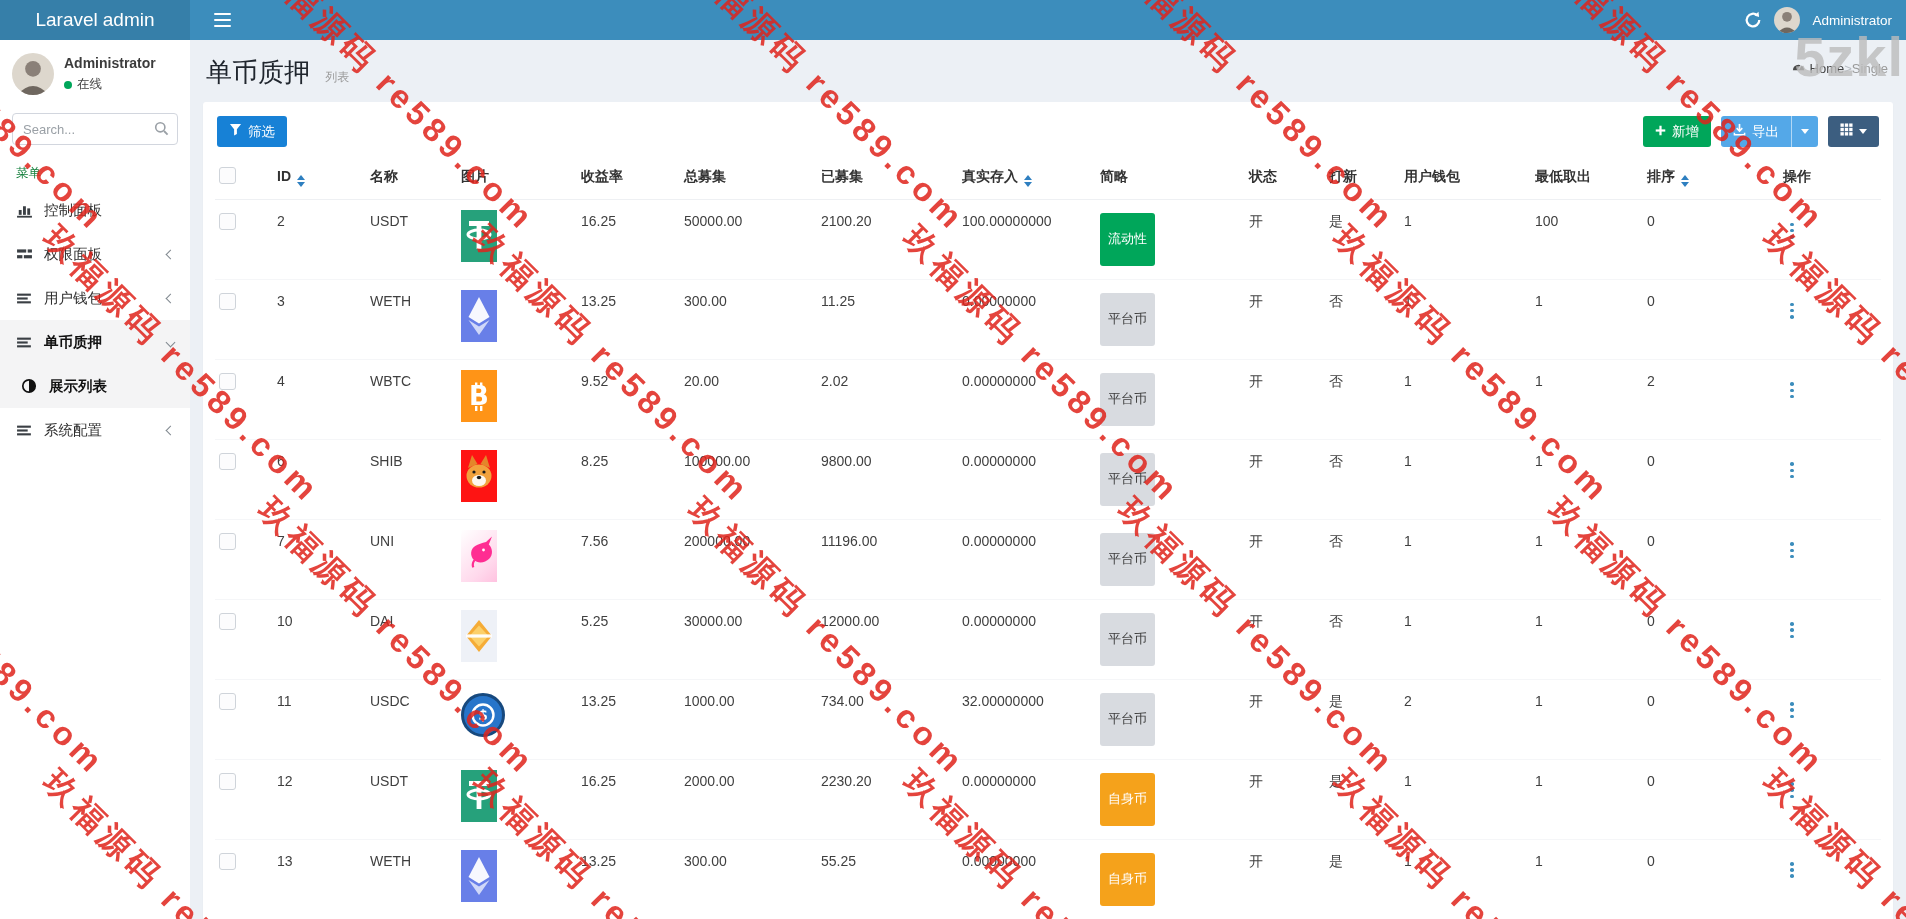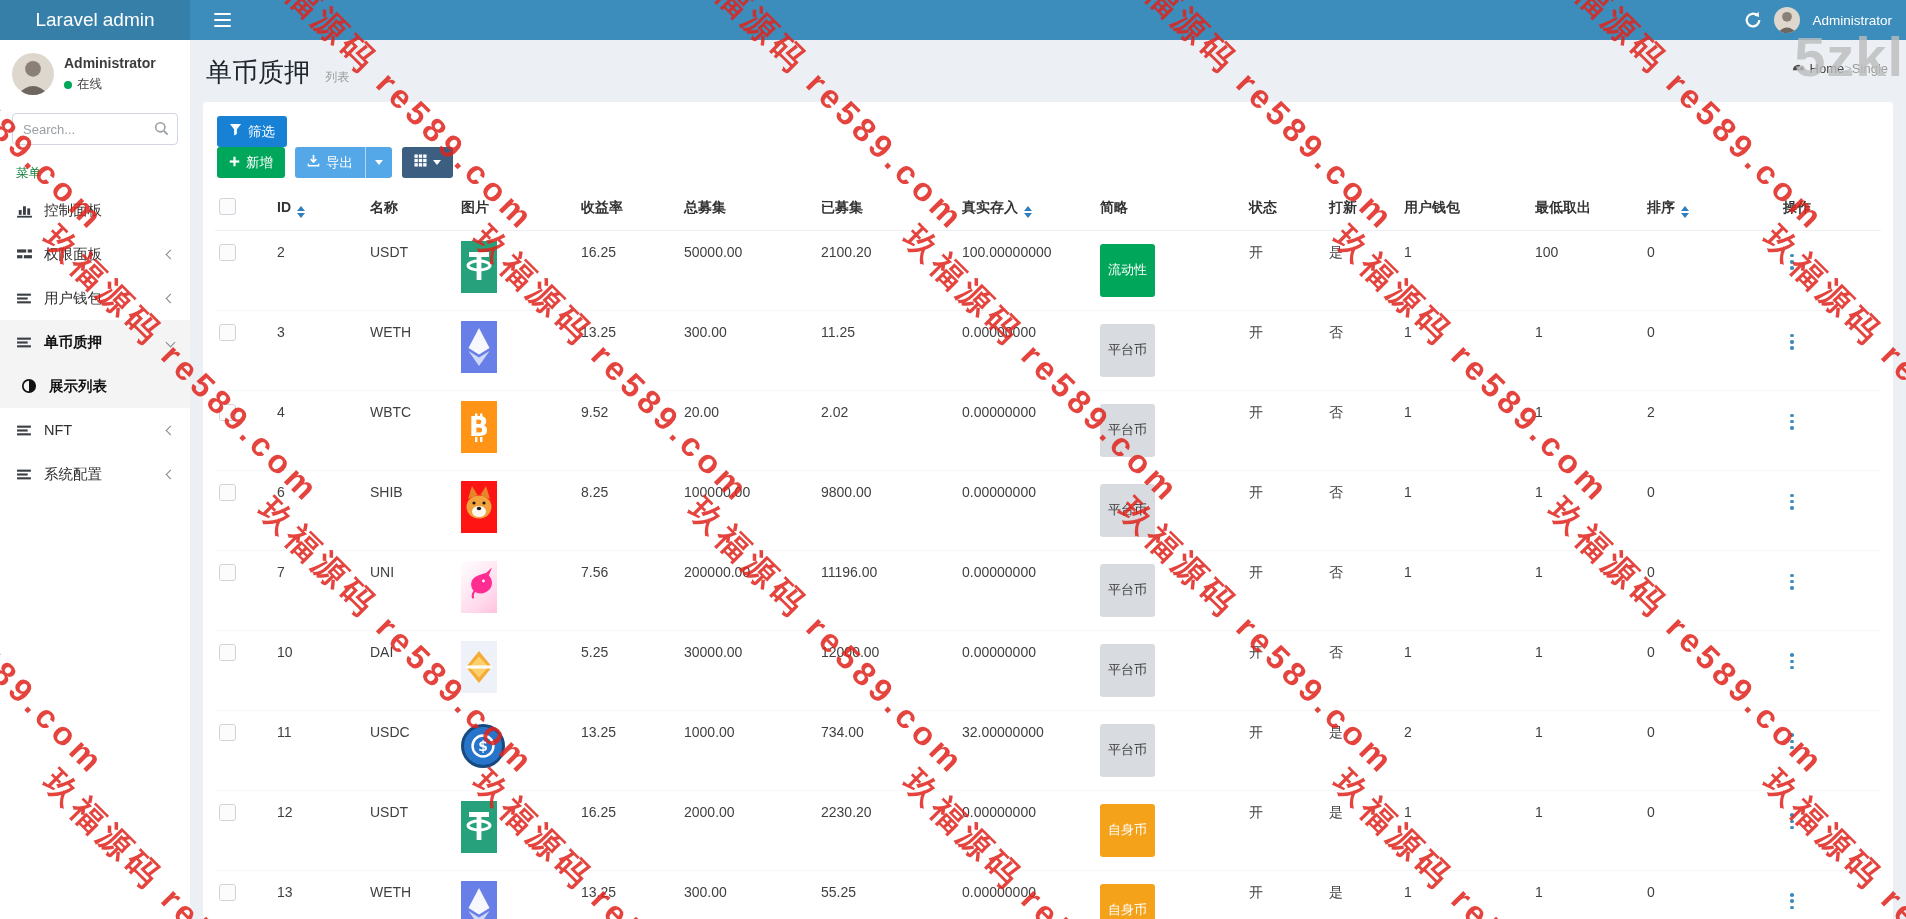--- a/index.html
+++ b/index.html
@@ -49,21 +49,21 @@
   .content-header { position:relative; padding:15px 16px 12px 16px; }
   .content-header h1 { display:inline; font-size:26px; font-weight:500; color:#20262e; }
   .content-header h1 small { font-size:12px; color:#9b9b9b; margin-left:8px; font-weight:400; }
   .breadcrumb { position:absolute; right:18px; top:20px; display:flex; align-items:center; font-size:13px; }
   .breadcrumb .home { color:#444; display:flex; align-items:center; gap:5px; cursor:pointer; }
   .breadcrumb .sep { color:#b7bcc2; }
   .breadcrumb .cur { color:#999; }
 
   
   .box { margin:0 13px; background:#fff; border-radius:3px; box-shadow:0 1px 1px rgba(0,0,0,.08); padding:14px 12px; min-height:780px; }
-  .box-toolbar { display:flex; align-items:flex-start; justify-content:space-between; padding:0 2px; margin-bottom:10px;flex-direction:column; }
+  .box-toolbar { display:flex; align-items:flex-start; justify-content:space-between; padding:0 2px; margin-bottom:10px; }
   .btn { display:inline-flex; align-items:center; gap:6px; border:none; border-radius:3px; color:#fff; font-size:13.5px; padding:7px 12px; cursor:pointer; font-family:inherit; line-height:1.2; }
   .btn-filter { background:#1781d6; }
   .btn-create { background:#00a65a; }
   .split { display:inline-flex; }
   .btn-export { background:#54a8e8; border-radius:3px 0 0 3px; }
   .btn-export-caret { background:#54a8e8; border-left:1px solid rgba(255,255,255,.55); border-radius:0 3px 3px 0; padding:7px 9px; display:inline-flex; align-items:center; cursor:pointer; }
   .btn-grid { background:#3c5e80; }
   .caret { width:0; height:0; border-left:4.5px solid transparent; border-right:4.5px solid transparent; border-top:5px solid #fff; display:inline-block; }
   .tool-right { display:flex; gap:10px; }
 
@@ -205,31 +205,20 @@
           <span class="chev down"></span>
         </li>
         <li class="active sub">
           <span class="mico">
             <svg viewBox="0 0 16 16" width="16" height="16">
               <circle cx="8" cy="8" r="6.2" fill="none" stroke="#111" stroke-width="1.7"></circle>
               <path d="M8 1.8 A6.2 6.2 0 0 1 8 14.2 Z" fill="#111"></path>
             </svg>
           </span>
           <span class="mlabel">展示列表</span>
-        </li>
-        <li class="">
-          <span class="mico">
-            <svg viewBox="0 0 16 16" width="17" height="17">
-              <rect x="1" y="3.4" width="13" height="2" fill="#3a3f44"></rect>
-              <rect x="1" y="7" width="10" height="2" fill="#3a3f44"></rect>
-              <rect x="1" y="10.6" width="13" height="2" fill="#3a3f44"></rect>
-            </svg>
-          </span>
-          <span class="mlabel">NFT</span>
-          <span class="chev left"></span>
         </li>
         <li class="">
           <span class="mico">
             <svg viewBox="0 0 16 16" width="17" height="17">
               <rect x="1" y="3.4" width="13" height="2" fill="#3a3f44"></rect>
               <rect x="1" y="7" width="10" height="2" fill="#3a3f44"></rect>
               <rect x="1" y="10.6" width="13" height="2" fill="#3a3f44"></rect>
             </svg>
           </span>
           <span class="mlabel">系统配置</span>

